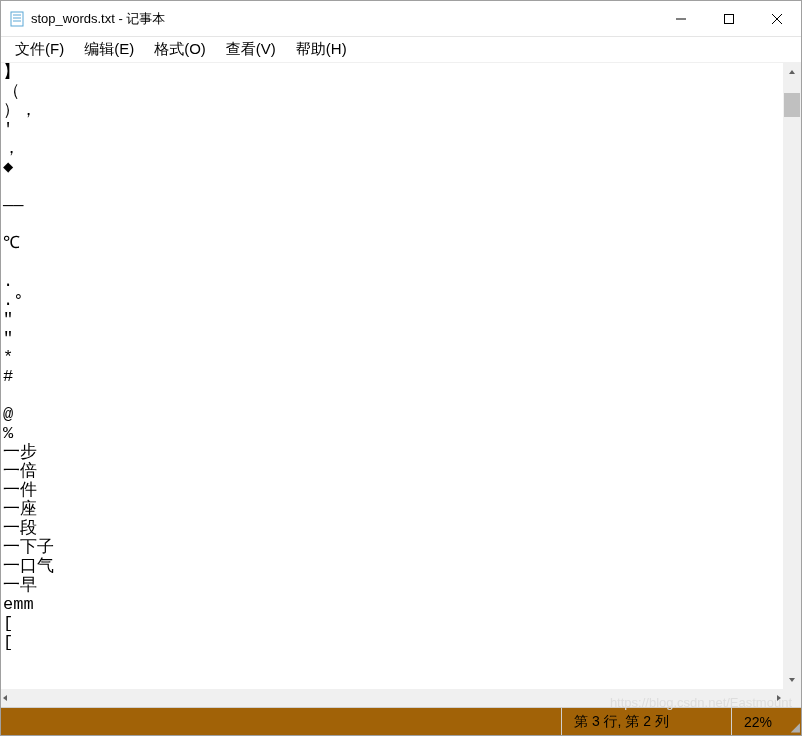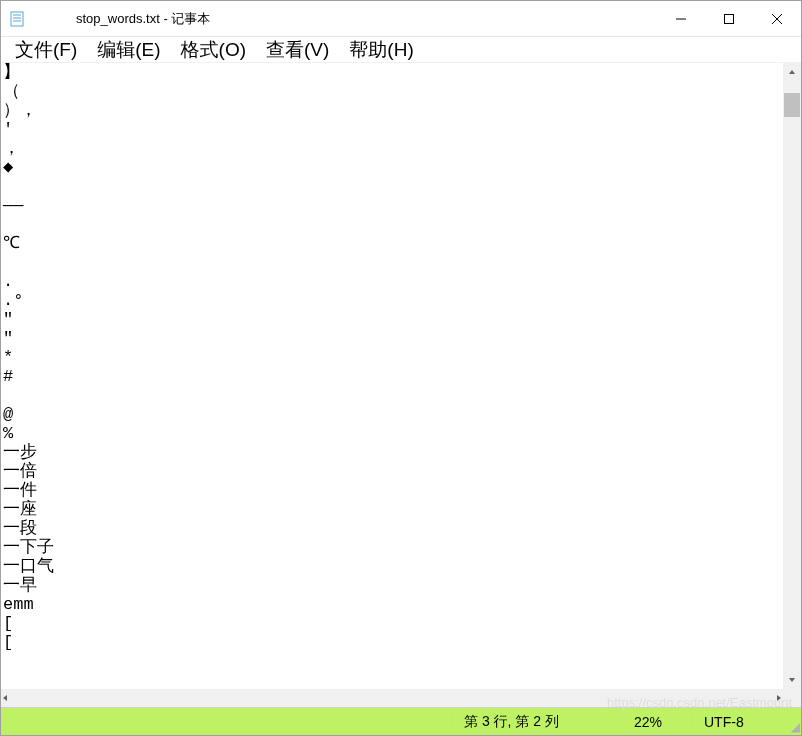--- a/index.html
+++ b/index.html
@@ -24,21 +24,21 @@
       position: relative;
     }
     .titlebar-icon {
       width: 16px;
       height: 16px;
       margin-right: 6px;
       display: inline-flex;
       align-items: center;
       justify-content: center;
     }
-    .title-text { font-size: 13px; color: #000; margin-left: 45px; }
+    .title-text { font-size: 13px; color: #000; }
     .window-controls {
       margin-left: auto;
       display: flex;
       height: 100%;
     }
     .win-btn {
       width: 48px;
       height: 100%;
       display: flex;
       align-items: center;
@@ -46,21 +46,21 @@
       cursor: pointer;
       font-size: 13px;
       color: #000;
     }
     .menubar {
       height: 26px;
       display: flex;
       align-items: center;
       padding: 0 4px;
       border-bottom: 1px solid #f0f0f0;
-      font-size: 19px;
+      font-size: 15px;
       text-align: right;
     }
     .menu-item {
       padding: 2px 10px;
       cursor: pointer;
     }
     .editor-area {
       flex: 1;
       display: flex;
       overflow: hidden;
@@ -102,21 +102,21 @@
       cursor: pointer;
     }
     .hscroll {
       height: 18px;
       background: #f0f0f0;
       display: flex;
     }
     .htrack { flex: 1; }
     .statusbar {
       height: 28px;
-      background: #bef264;
+      background: #a16207;
       border-top: 1px solid #d0d0d0;
       display: flex;
       align-items: center;
       font-size: 14px;
       color: #000;
     }
     .status-cell {
       padding: 0 12px;
       border-left: 1px solid #d0d0d0;
       height: 100%;
@@ -248,17 +248,16 @@
         <polygon points="2,1 6,4 2,7" fill="#606060"></polygon>
       </svg>
   </div>
   <div style="width:18px;background:#f0f0f0"></div>
 </div>
 
 <div class="statusbar">
   <div class="status-cell status-first"></div>
   <div class="status-cell" style="min-width:170px">第 3 行, 第 2 列</div>
   <div class="status-cell" style="min-width:70px">22%</div>
-  <div class="status-cell" style="min-width:110px">UTF-8</div>
-</div>
-
-<div class="watermark">https://csdn.csdn.net/Eastmount</div>
+</div>
+
+<div class="watermark">https://blog.csdn.net/Eastmount</div>
 <div class="resize-grip">◢</div>
 
 </body></html>

